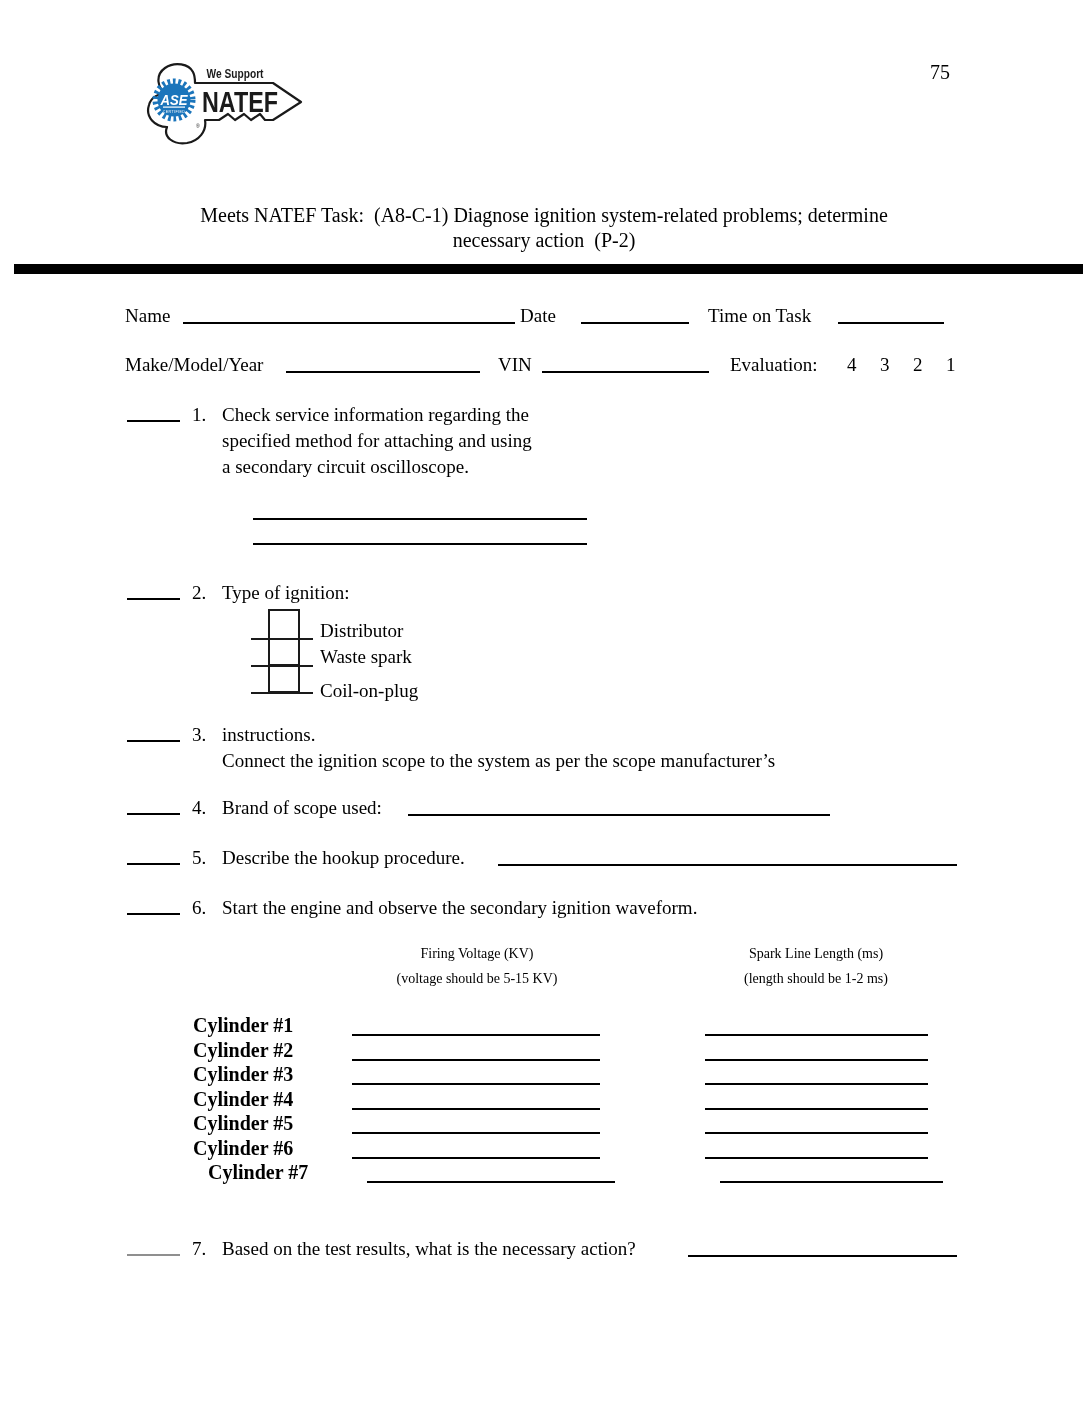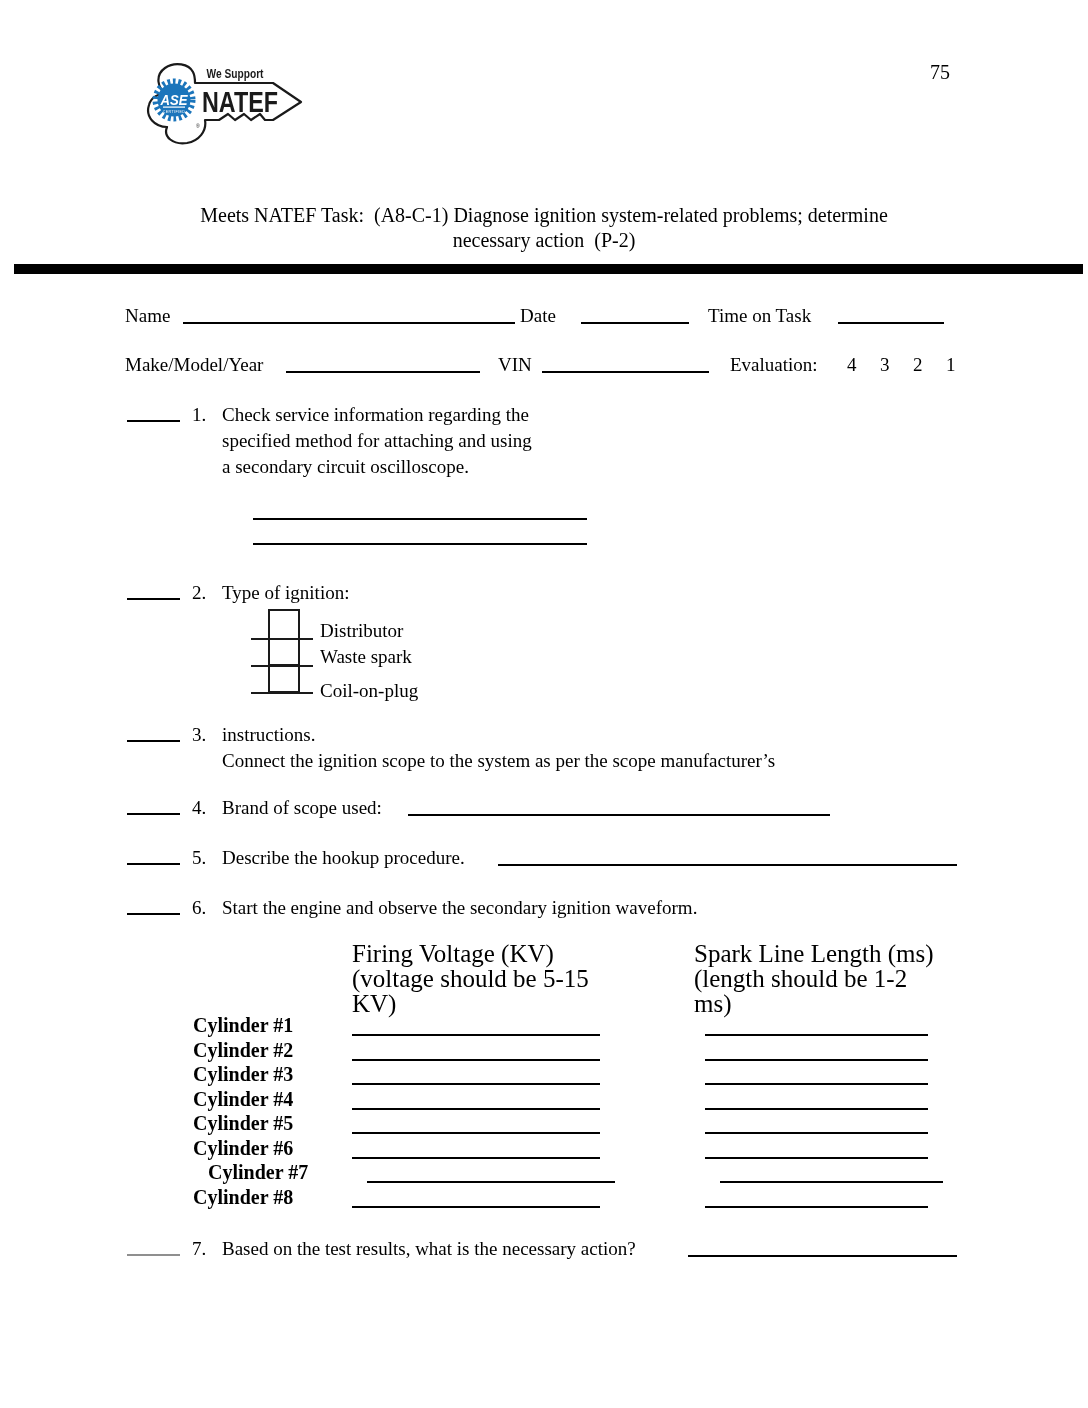--- a/index.html
+++ b/index.html
@@ -20,21 +20,21 @@
   .uline-gray{position:absolute;height:0;border-bottom:2px solid #8f8f8f;}
   .center{left:0;right:0;text-align:center;}
   .title{font-size:37px;font-weight:bold;line-height:40px;}
   .bar{position:absolute;background:#000;}
   .chkline{position:absolute;height:0;border-bottom:2px solid #1a1a1a;}
   .chkbox{position:absolute;background:#fff;border:2.5px solid #1a1a1a;}
   .cylrow{position:absolute;height:24px;}
   .cyl-label{position:absolute;left:0;top:0;font-size:20px;font-weight:bold;line-height:24px;}
   .cyl-lineA{position:absolute;left:159px;top:21px;width:248px;height:0;border-bottom:2px solid #000;}
   .cyl-lineB{position:absolute;left:512px;top:21px;width:223px;height:0;border-bottom:2px solid #000;}
-  .hdr{position:absolute;font-size:25px;line-height:25px;}
+  .hdr{position:absolute;text-align:center;font-size:14px;line-height:25px;}
 </style>
 </head>
 <body>
 
 <div class="page">
 
   <div class="abs t20" style="left:930px;top:60px;">75</div>
 
   <div class="abs" style="left:133px;top:57px;width:175px;height:95px;">
     <svg width="175" height="95" viewBox="0 0 175 95">
@@ -163,24 +163,19 @@
   <div class="cylrow" style="left:193px;top:1136px;width:743px;">
     <div class="cyl-label">Cylinder #6</div>
     <div class="cyl-lineA"></div>
     <div class="cyl-lineB"></div>
   </div>
   <div class="cylrow" style="left:208px;top:1160px;width:743px;">
     <div class="cyl-label">Cylinder #7</div>
     <div class="cyl-lineA"></div>
     <div class="cyl-lineB"></div>
   </div>
-  <div class="cylrow" style="left:193px;top:1185px;width:743px;">
-    <div class="cyl-label">Cylinder #8</div>
-    <div class="cyl-lineA"></div>
-    <div class="cyl-lineB"></div>
-  </div>
 
   <div class="uline-gray" style="left:127px;top:1254px;width:53px;"></div>
   <div class="abs t19 b" style="left:192px;top:1236px;">7.</div>
   <div class="abs t19" style="left:222px;top:1236px;">Based on the test results, what is the necessary action?</div>
   <div class="uline" style="left:688px;top:1255px;width:269px;"></div>
 
 </div>
 
 </body></html>

